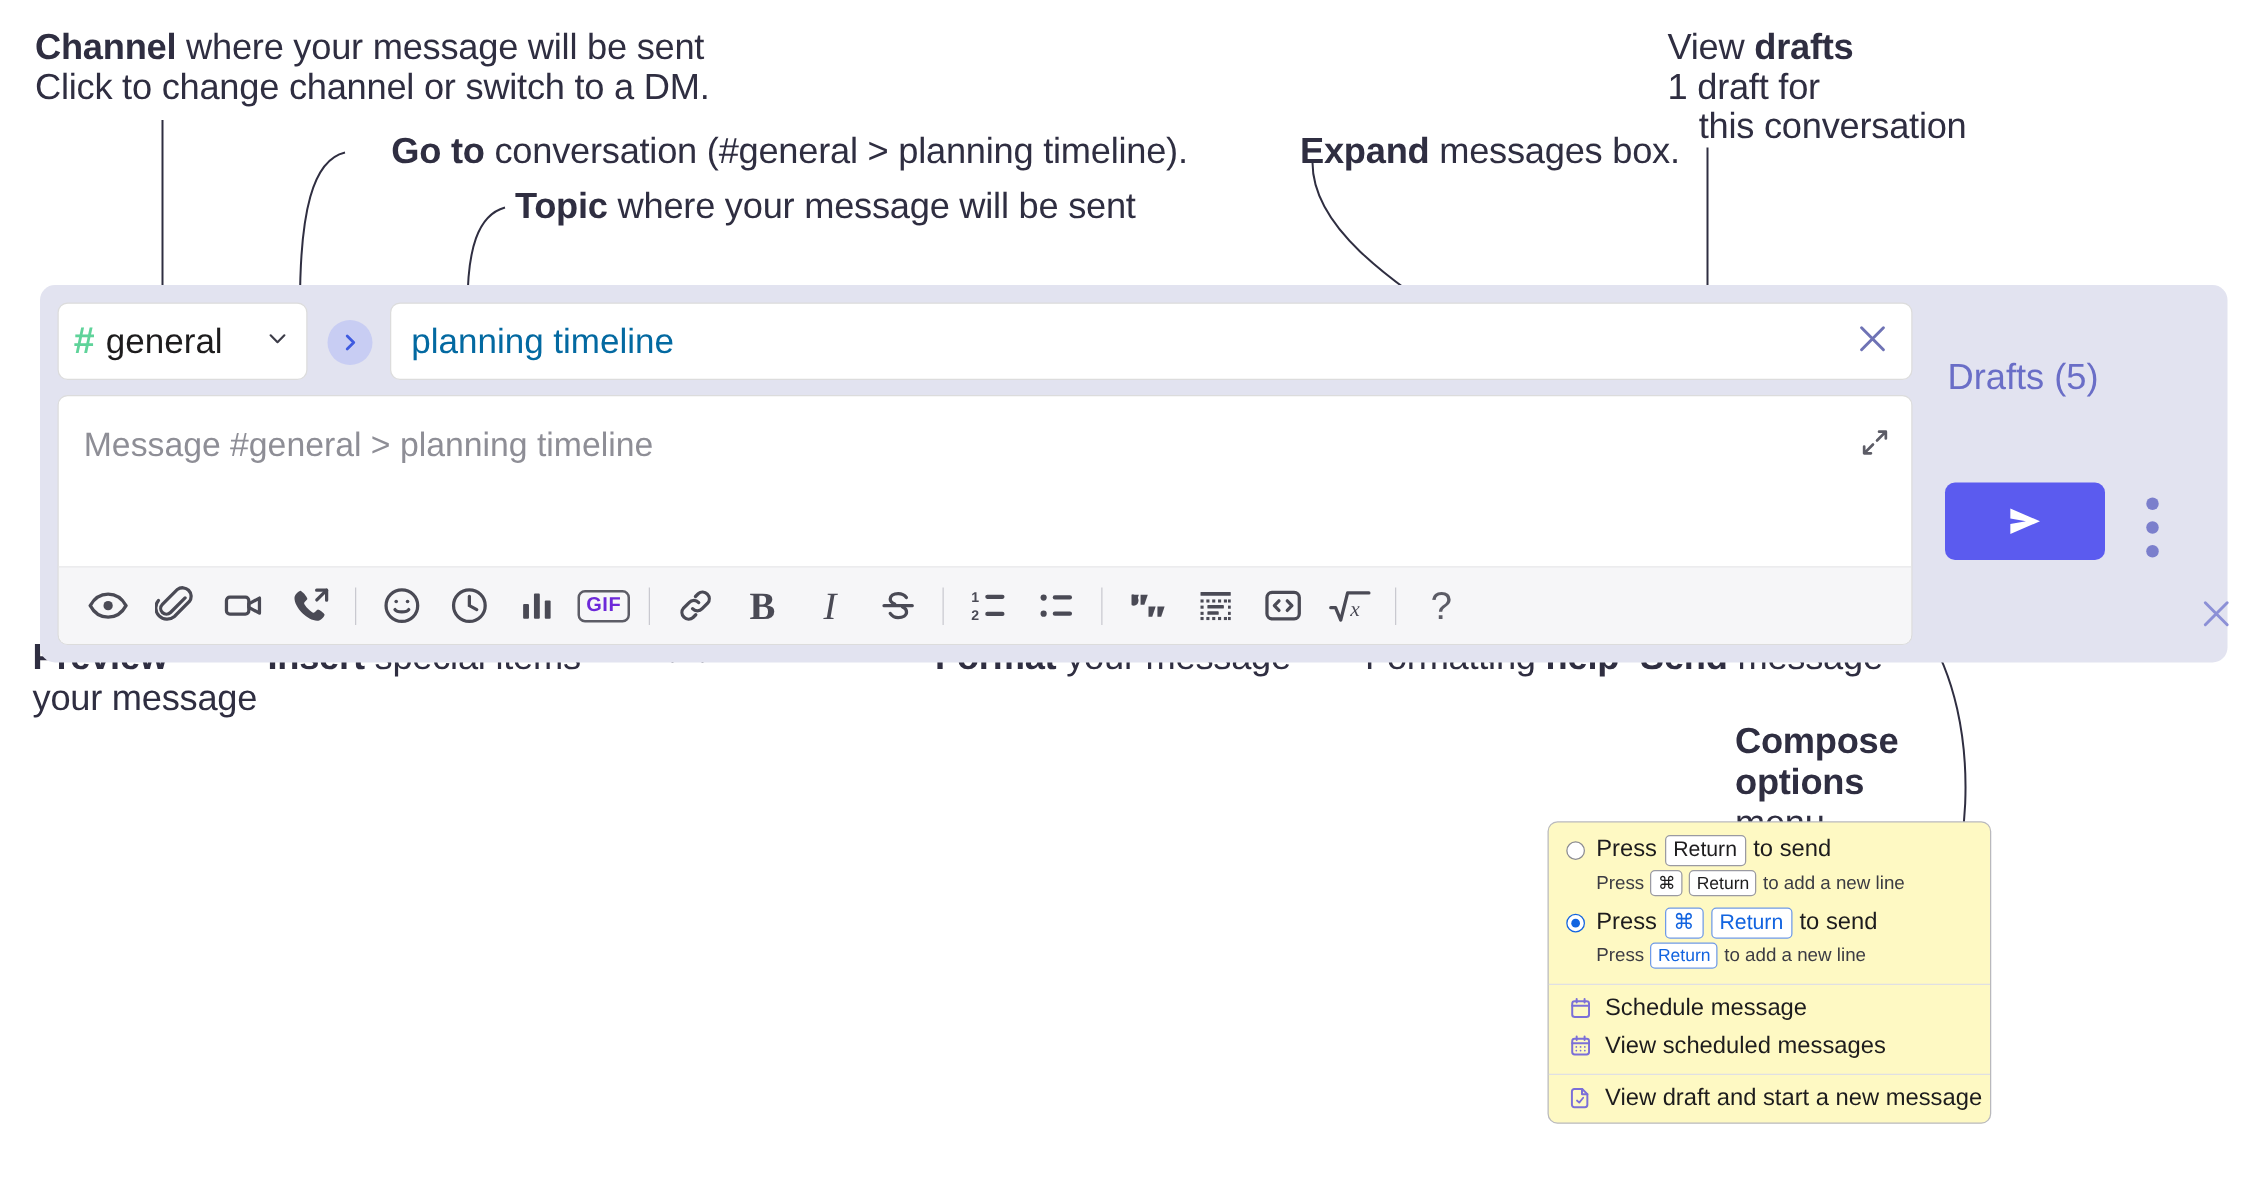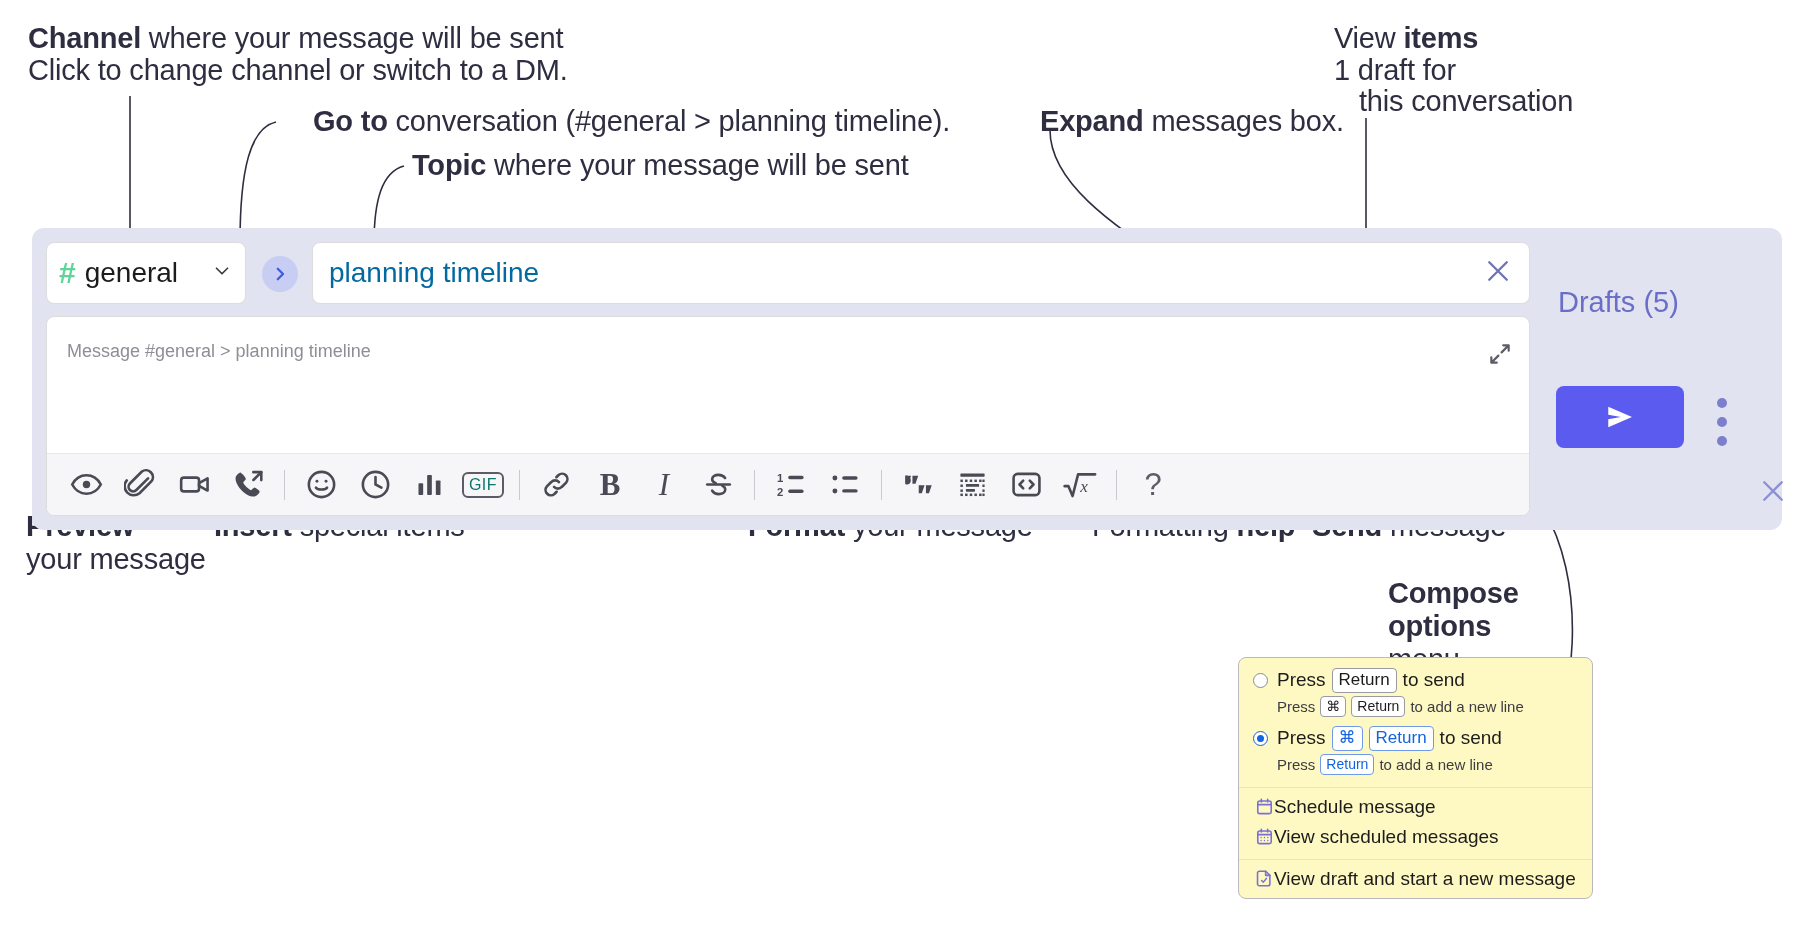--- a/index.html
+++ b/index.html
@@ -70,21 +70,21 @@
 
   .msg-area{
     position:absolute;left:0;top:74px;
     width:1484px;height:200px;
     background:#fff;border:1px solid #dcdcdc;border-radius:8px;
     box-sizing:border-box;
     overflow:hidden;
   }
   .msg-placeholder{
     position:absolute;left:20px;top:24px;
-    font-size:18px;color:#8e8e96;white-space:nowrap;text-align:right;
+    font-size:27px;color:#8e8e96;white-space:nowrap;text-align:right;
   }
   .expand-btn{position:absolute;right:16px;top:24px;}
 
   .toolbar{
     position:absolute;left:0;bottom:0;
     width:1482px;height:62px;
     background:#f6f6f8;
     border-top:1px solid #e8e8ea;
     display:flex;align-items:center;
     padding-left:12px;box-sizing:border-box;
@@ -92,22 +92,22 @@
   .tb-item{
     width:54px;height:54px;
     display:flex;align-items:center;justify-content:center;
     color:#5c5c66;
   }
   .tb-sep{
     width:1px;height:30px;background:#c9c9d0;margin:0 9px;
   }
   .gifbox{
     border:2.5px solid #5c5c66;border-radius:6px;
-    font-size:16px;font-weight:400;letter-spacing:.5px;
-    padding:2px 5px;color:#0f766e;
+    font-size:16px;font-weight:700;letter-spacing:.5px;
+    padding:2px 5px;color:#6d28d9;
   }
   .bold-g{font-size:31px;font-weight:700;color:#4a4a55;font-family:"Liberation Serif",serif;}
   .ital-g{font-size:31px;font-style:italic;color:#4a4a55;font-family:"Liberation Serif",serif;}
   .qm-g{font-size:31px;color:#5c5c66;}
 
   .drafts{
     position:absolute;left:1558px;top:330px;
     font-size:29px;color:#6a6ec7;white-space:nowrap;
   }
   .send-btn{
@@ -147,21 +147,21 @@
   .opt-main{font-size:19px;color:#1d1c1d;display:flex;align-items:center;gap:6px;white-space:nowrap;}
   .opt-sub{font-size:15px;color:#3c3c43;display:flex;align-items:center;gap:5px;white-space:nowrap;
            padding:1px 0 5px 38px;}
   .key{
     display:inline-block;border:1px solid #9a9aa2;border-radius:4px;
     padding:0px 6px;font-size:17px;line-height:1.35;color:#1d1c1d;background:#fff;
   }
   .key.sm{font-size:14px;padding:0px 5px;}
   .key.blue{border-color:#6f9ae8;color:#1264e0;}
   .opt-divider{height:1px;background:#e0e0e3;margin:7px 0 4px 0;}
-  .menu-row{display:flex;align-items:center;padding:4px 0 4px 16px;font-size:19px;color:#1d1c1d;white-space:nowrap;}
+  .menu-row{display:flex;align-items:center;gap:10px;padding:4px 0 4px 16px;font-size:19px;color:#1d1c1d;white-space:nowrap;}
   .menu-row .mi{flex:0 0 auto;display:flex;align-items:center;}
 </style>
 </head>
 <body>
 
 <div class="anno" style="left:28px;top:22px;">
   <b>Channel</b><span> where your message will be sent</span>
 </div>
 <div class="anno it" style="left:28px;top:54px;">Click to change channel or switch to a DM.</div>
 
@@ -171,21 +171,21 @@
 
 <div class="anno" style="left:412px;top:149px;">
   <b>Topic</b><span> where your message will be sent</span>
 </div>
 
 <div class="anno" style="left:1040px;top:105px;">
   <b>Expand</b><span> messages box.</span>
 </div>
 
 <div class="anno" style="left:1334px;top:22px;">
-  <span>View </span><b>items</b>
+  <span>View </span><b>drafts</b>
 </div>
 <div class="anno it" style="left:1334px;top:54px;">1 draft for</div>
 <div class="anno it" style="left:1334px;top:85px;margin-left:25px;">this conversation</div>
 
 <div class="anno" style="left:26px;top:510px;">
   <b>Preview</b>
 </div>
 <div class="anno" style="left:26px;top:543px;">your message</div>
 
 <div class="anno" style="left:214px;top:510px;">

